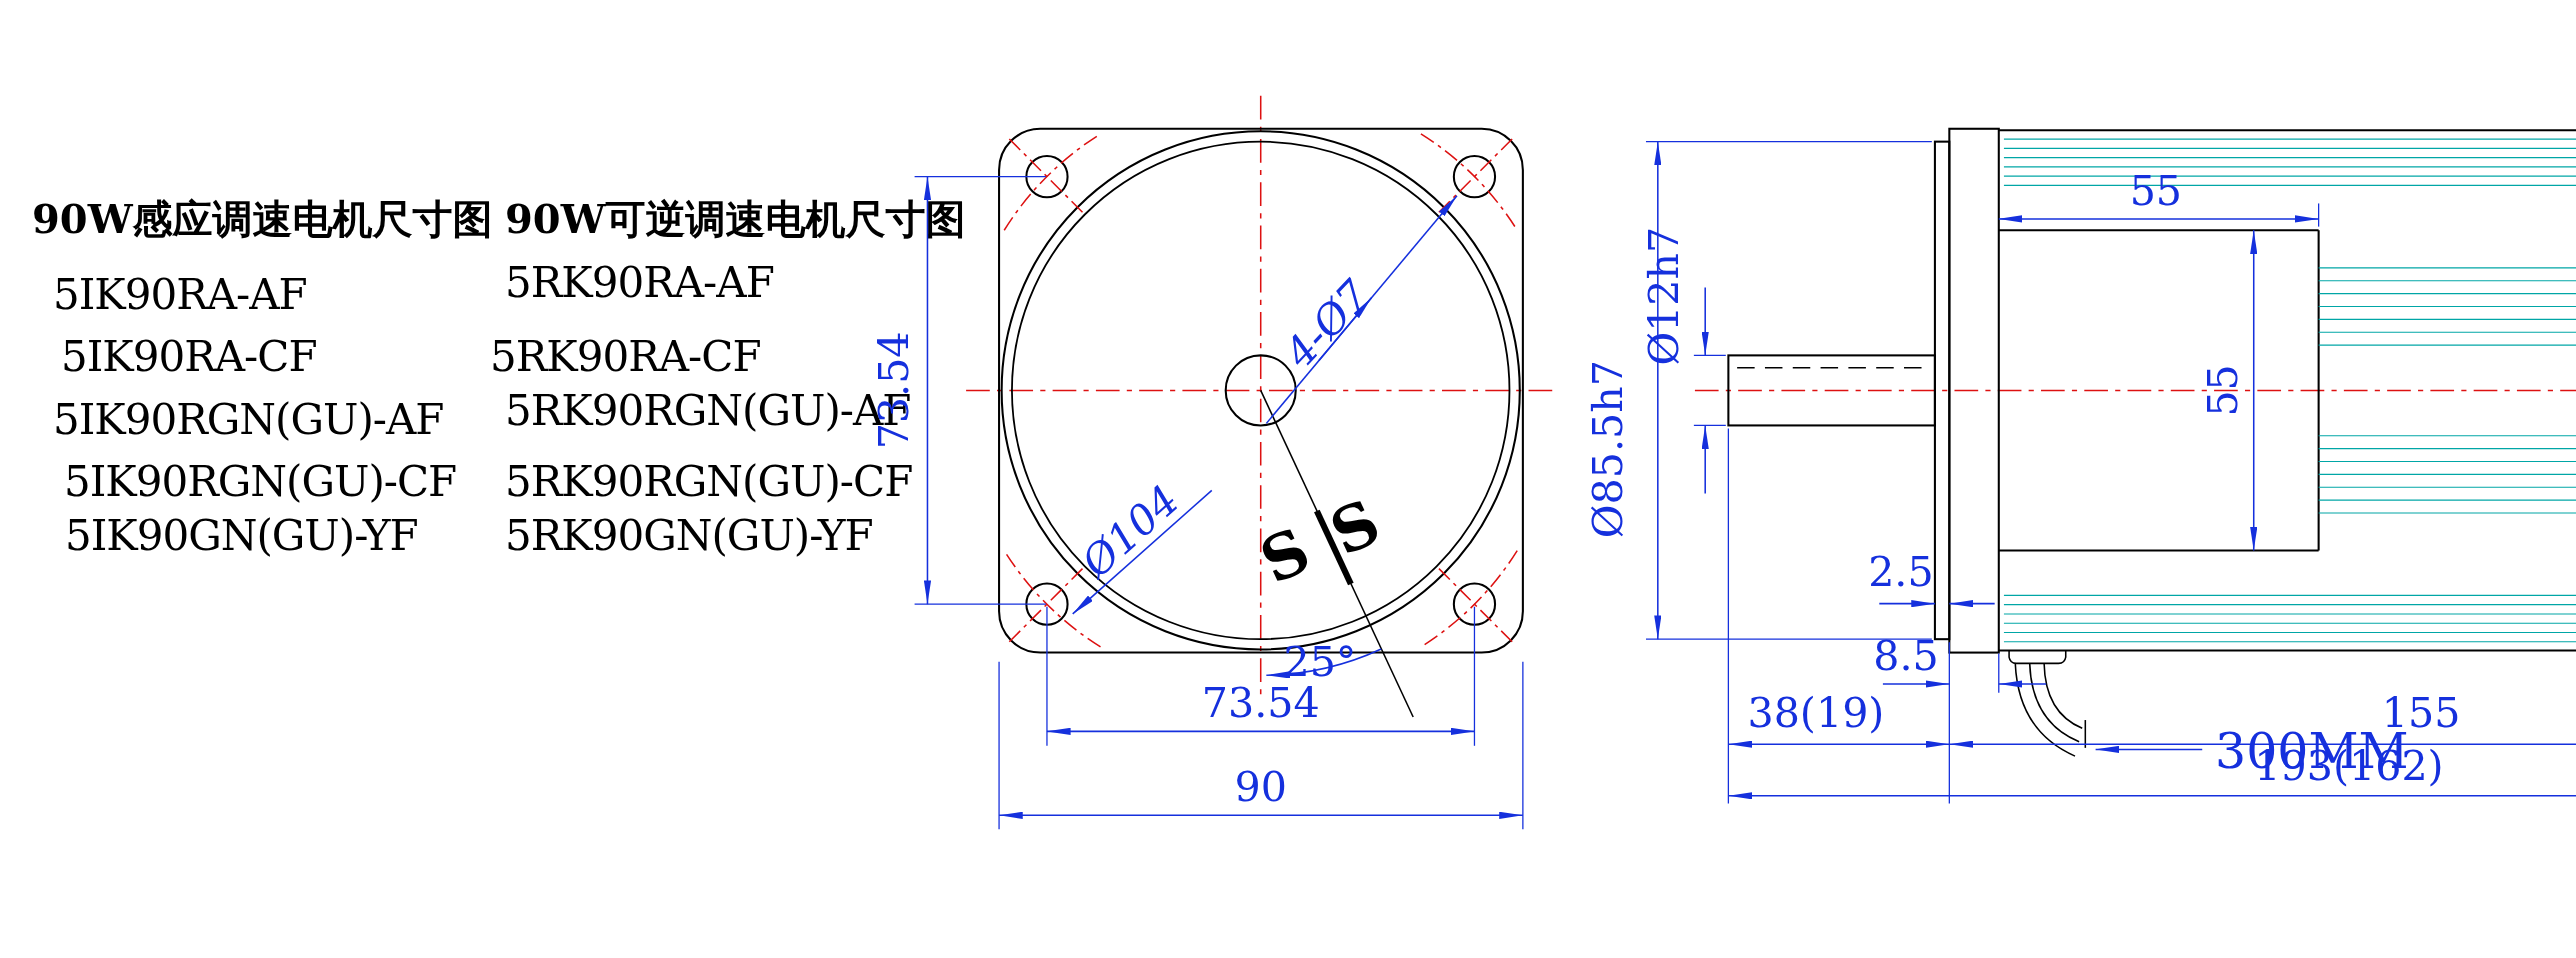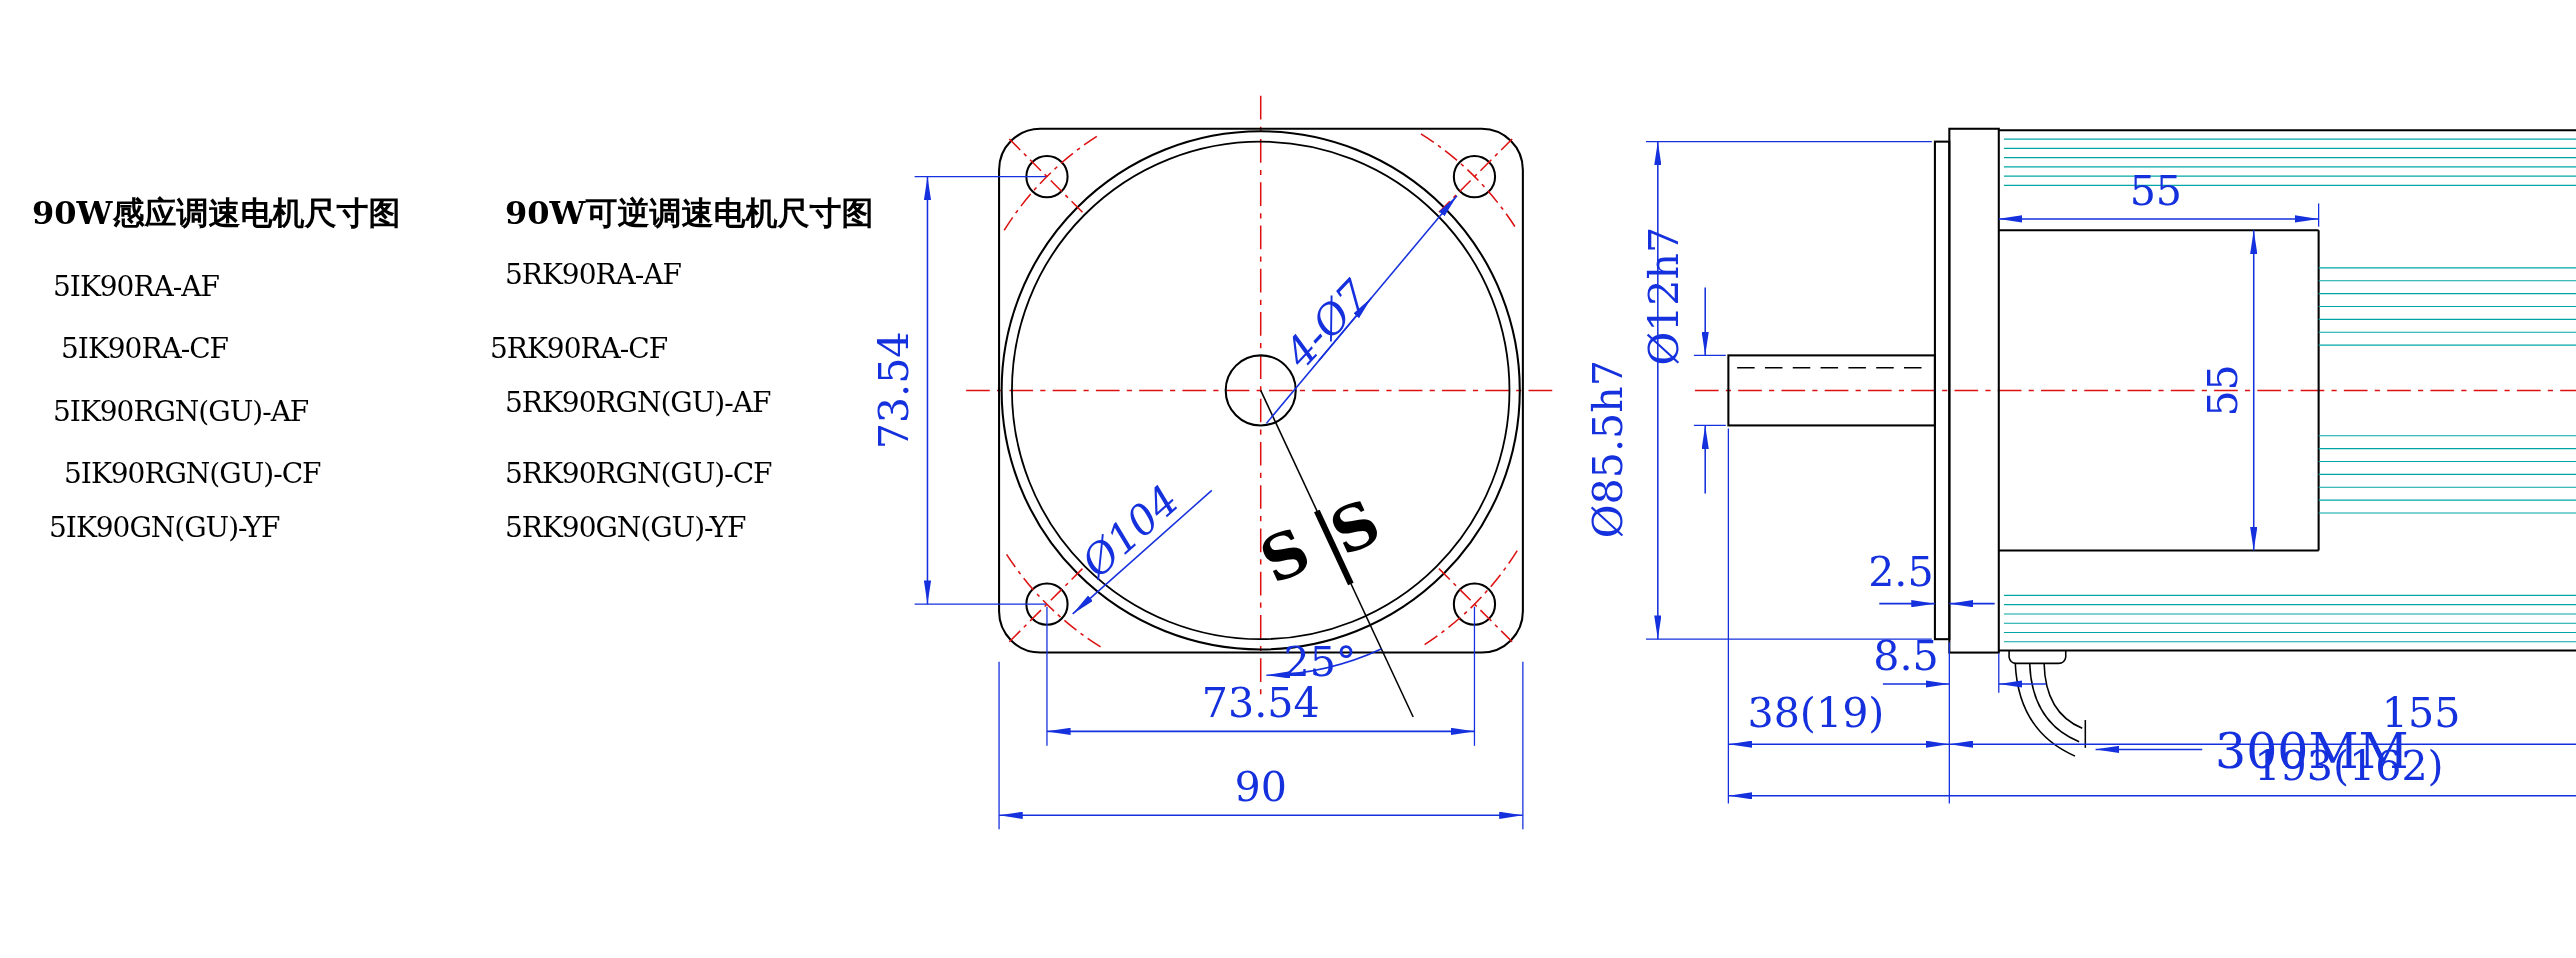--- a/index.html
+++ b/index.html
@@ -1,20 +1,20 @@
 <!DOCTYPE html>
 <html style="font-size:8.2px"><head>
 <meta charset="utf-8">
 <style>
   html,body{margin:0;padding:0;background:#ffffff;}
   #canvas{position:relative;width:2986px;height:958px;background:#ffffff;overflow:hidden;
           font-family:"DejaVu Serif","Liberation Serif",serif;}
-  .col-title{position:absolute;font-size:32px;font-weight:bold;color:#000;white-space:nowrap;
+  .col-title{position:absolute;font-size:40px;font-weight:bold;color:#000;white-space:nowrap;
              font-family:"DejaVu Serif","Liberation Serif",serif;}
-  .model-item{position:absolute;font-size:28px;color:#000;white-space:nowrap;letter-spacing:-1px;
+  .model-item{position:absolute;font-size:42px;color:#000;white-space:nowrap;letter-spacing:-1px;
              font-family:"DejaVu Serif","Liberation Serif",serif;}
   svg{position:absolute;left:0;top:0;}
   text{font-family:"DejaVu Serif","Liberation Serif",serif;}
   .dim-t{fill:#1530dd;font-size:80px;}
   .dim-t-big{fill:#1530dd;font-size:95px;}
   .dim-t-i{fill:#1530dd;font-size:80px;font-style:italic;}
   .logo-t{fill:#000;font-size:120px;font-weight:bold;}
 </style>
 </head>
 <body>
@@ -22,21 +22,21 @@
 <div id="canvas">
 
   <div>
     <div class="col-title" style="left:32px;top:192px">90W感应调速电机尺寸图</div>
     <div class="col-title" style="left:505px;top:192px">90W可逆调速电机尺寸图</div>
 
     <div class="model-item" style="left:53px;top:270px">5IK90RA-AF</div>
     <div class="model-item" style="left:61px;top:332px">5IK90RA-CF</div>
     <div class="model-item" style="left:53px;top:395px">5IK90RGN(GU)-AF</div>
     <div class="model-item" style="left:64px;top:457px">5IK90RGN(GU)-CF</div>
-    <div class="model-item" style="left:49px;top:511px">5IK90GN(GU)-YF</div>
+    <div class="model-item" style="left:65px;top:511px">5IK90GN(GU)-YF</div>
 
     <div class="model-item" style="left:505px;top:258px">5RK90RA-AF</div>
     <div class="model-item" style="left:490px;top:332px">5RK90RA-CF</div>
     <div class="model-item" style="left:505px;top:386px">5RK90RGN(GU)-AF</div>
     <div class="model-item" style="left:505px;top:457px">5RK90RGN(GU)-CF</div>
     <div class="model-item" style="left:505px;top:511px">5RK90GN(GU)-YF</div>
   </div>
 
   <svg width="2986" height="958" viewBox="0 0 5796 1860">
     <defs>

